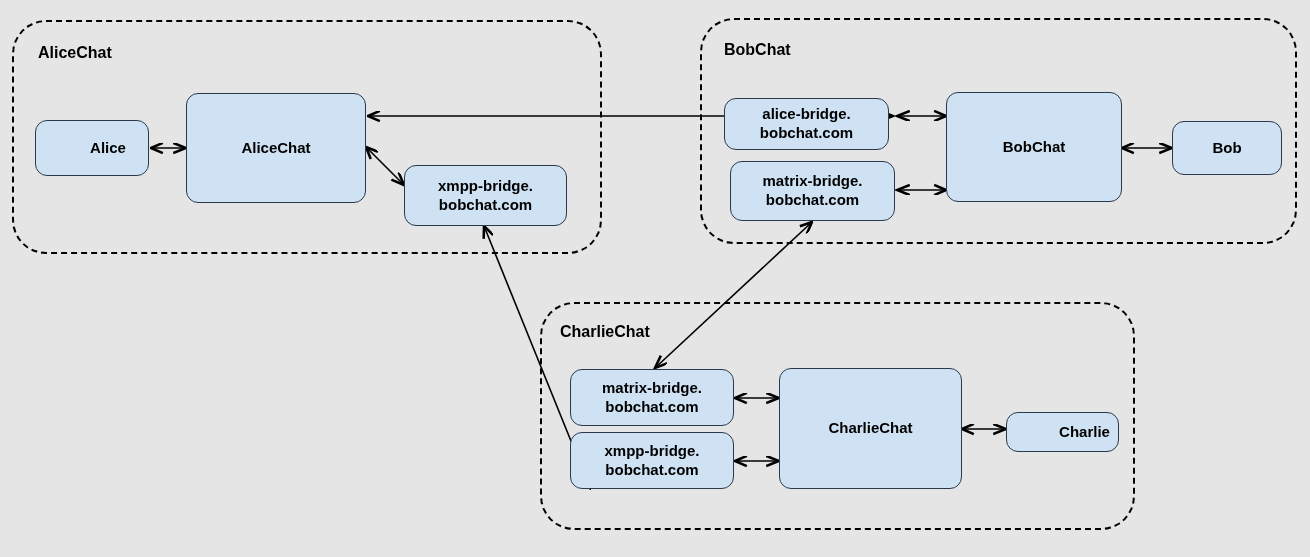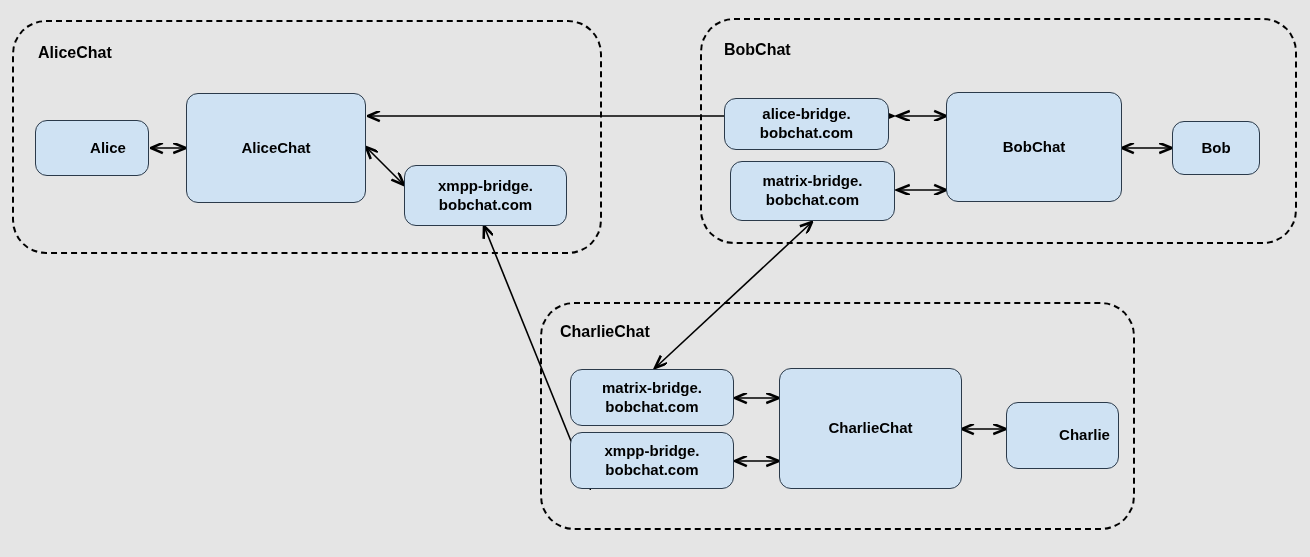--- a/index.html
+++ b/index.html
@@ -142,21 +142,21 @@
       <span>bobchat.com</span>
     </span>
   </div>
 
   <div class="node" style="left:946px; top:92px; width:176px; height:110px;">
     <span class="label-lines">
       <span>BobChat</span>
     </span>
   </div>
 
-  <div class="node" style="left:1172px; top:121px; width:88px; height:54px;text-align:center;">
+  <div class="node" style="left:1172px; top:121px; width:110px; height:54px;text-align:center;">
     <span class="label-lines">
       <span>Bob</span>
     </span>
   </div>
 
   <div class="node" style="left:570px; top:369px; width:164px; height:57px;">
     <span class="label-lines">
       <span>matrix-bridge.</span><br>
       <span>bobchat.com</span>
     </span>
@@ -168,19 +168,19 @@
       <span>bobchat.com</span>
     </span>
   </div>
 
   <div class="node" style="left:779px; top:368px; width:183px; height:121px;">
     <span class="label-lines">
       <span>CharlieChat</span>
     </span>
   </div>
 
-  <div class="node" style="left:1006px; top:402px; width:113px; height:67px;padding-left:48px;">
+  <div class="node" style="left:1006px; top:412px; width:113px; height:40px;padding-left:48px;">
     <span class="label-lines">
       <span>Charlie</span>
     </span>
   </div>
 
 </div>
 
 </body></html>

